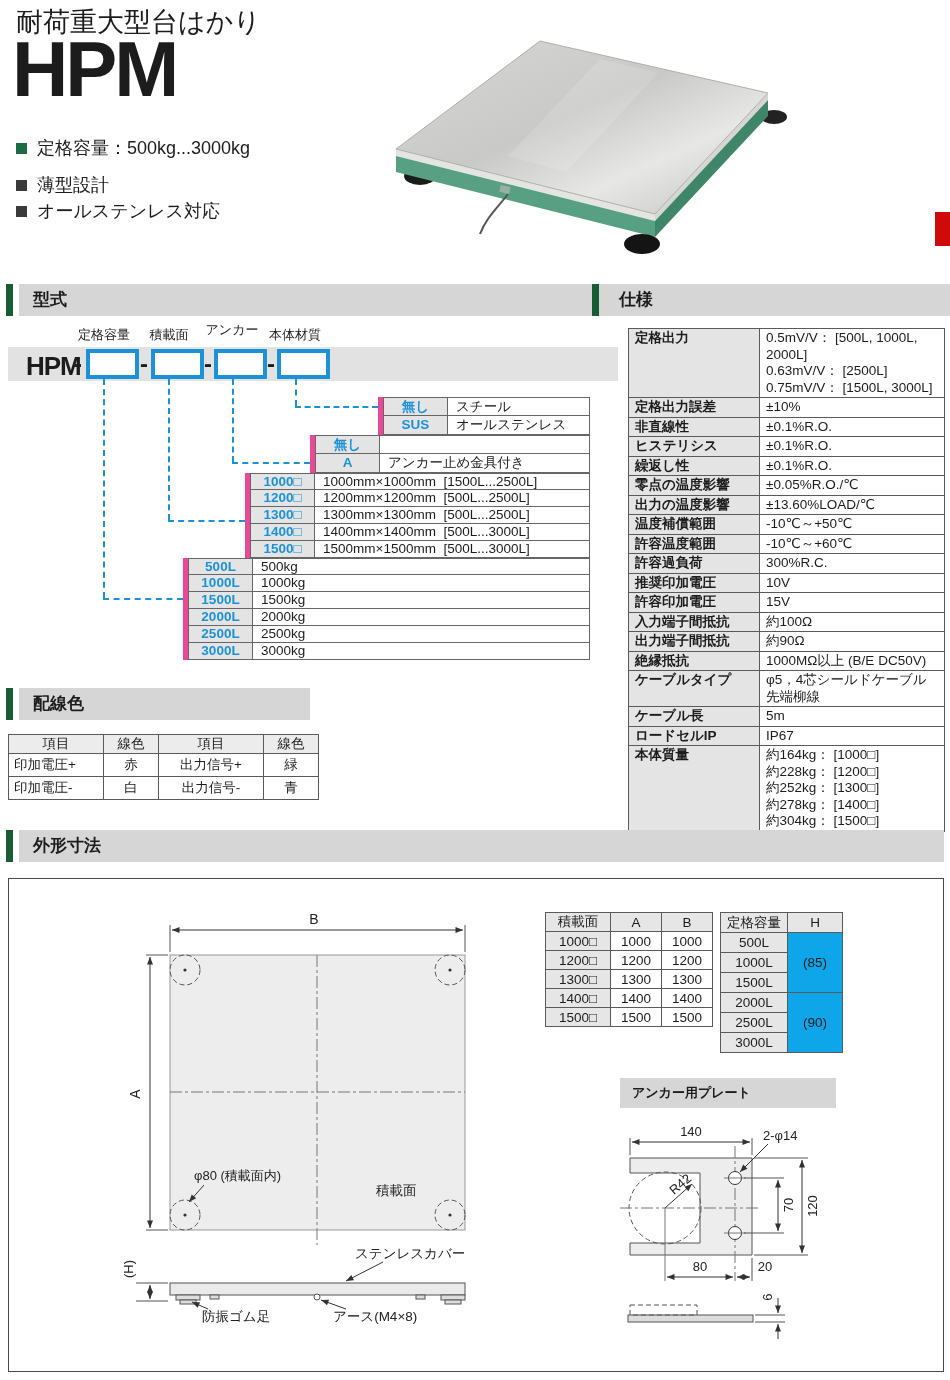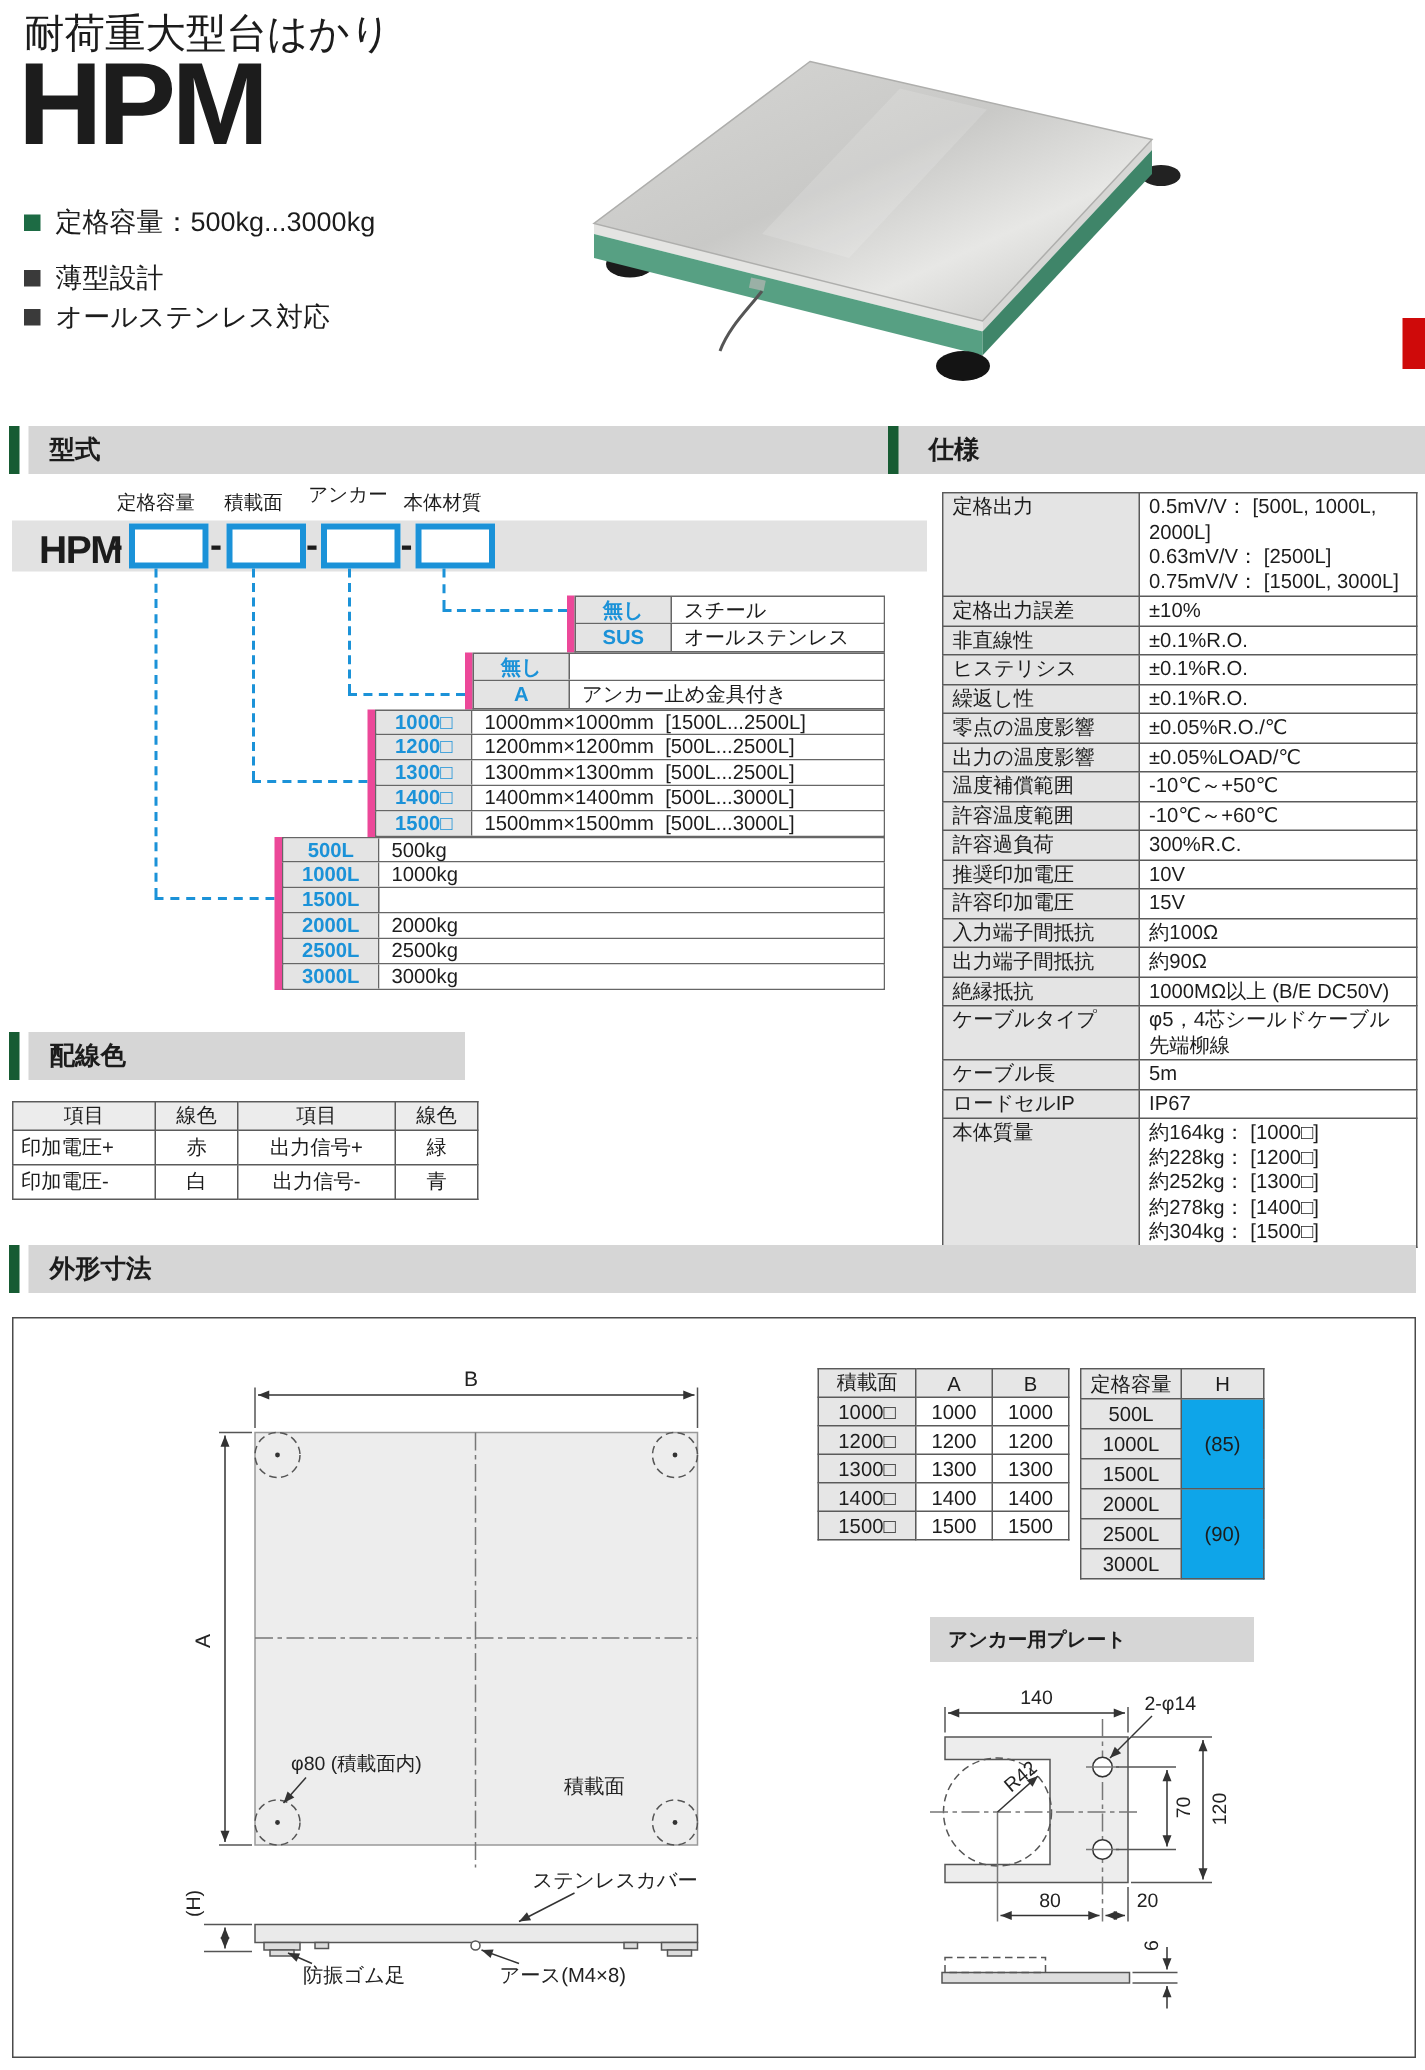--- a/index.html
+++ b/index.html
@@ -30,21 +30,21 @@
   .opt .row{display:flex;border:1px solid #666;border-top:none;box-sizing:border-box;}
   .opt .row:first-child{border-top:1px solid #666;}
   .opt .code{width:64px;background:#e4e4e4;color:#1b92d8;font-weight:bold;text-align:center;border-right:1px solid #666;box-sizing:border-box;}
   .opt .desc{flex:1;background:#fff;padding-left:8px;white-space:pre;}
   .opt.h19 .row{height:19px;line-height:17px;}
   .opt.h17 .row{height:17px;line-height:15.5px;}
   
   table{border-collapse:collapse;}
   .spec{position:absolute;left:628px;top:328px;width:317px;font-size:13.5px;}
   .spec th,.spec td{border:1px solid #5a5a5a;line-height:16.5px;padding:1px 6px;vertical-align:top;text-align:left;}
-  .spec th{background:#e4e4e4;font-weight:normal;width:118px;margin-left:18px;}
+  .spec th{background:#e4e4e4;font-weight:bold;width:118px;margin-left:18px;}
   .spec td{white-space:pre-line;}
   
   .wire{position:absolute;left:8px;top:734px;font-size:13.5px;}
   .wire th,.wire td{border:1px solid #5a5a5a;padding:0 5px;}
   .wire th{background:#ececec;font-weight:normal;height:18px;}
   .wire td{height:22px;}
   .wire .c1{width:84px;} .wire .c2{width:44px;text-align:center;} .wire .c3{width:94px;text-align:center;} .wire .c4{width:44px;text-align:center;}
   .wire td.nb{border:none;background:none;}
   
   .dtab{position:absolute;font-size:13.5px;text-align:center;}
@@ -182,20 +182,21 @@
     <div class="row">
       <span class="code">500L</span>
       <span class="desc">500kg</span>
     </div>
     <div class="row">
       <span class="code">1000L</span>
       <span class="desc">1000kg</span>
     </div>
     <div class="row">
       <span class="code">1500L</span>
+      <span class="desc">1500kg</span>
     </div>
     <div class="row">
       <span class="code">2000L</span>
       <span class="desc">2000kg</span>
     </div>
     <div class="row">
       <span class="code">2500L</span>
       <span class="desc">2500kg</span>
     </div>
     <div class="row">
@@ -231,21 +232,21 @@
     <tr>
           <th>繰返し性</th>
           <td>±0.1%R.O.</td>
         </tr>
     <tr>
           <th>零点の温度影響</th>
           <td>±0.05%R.O./℃</td>
         </tr>
     <tr>
           <th>出力の温度影響</th>
-          <td>±0.05%LOAD/℃</td>
+          <td>±13.60%LOAD/℃</td>
         </tr>
     <tr>
           <th>温度補償範囲</th>
           <td>-10℃～+50℃</td>
         </tr>
     <tr>
           <th>許容温度範囲</th>
           <td>-10℃～+60℃</td>
         </tr>
     <tr>

